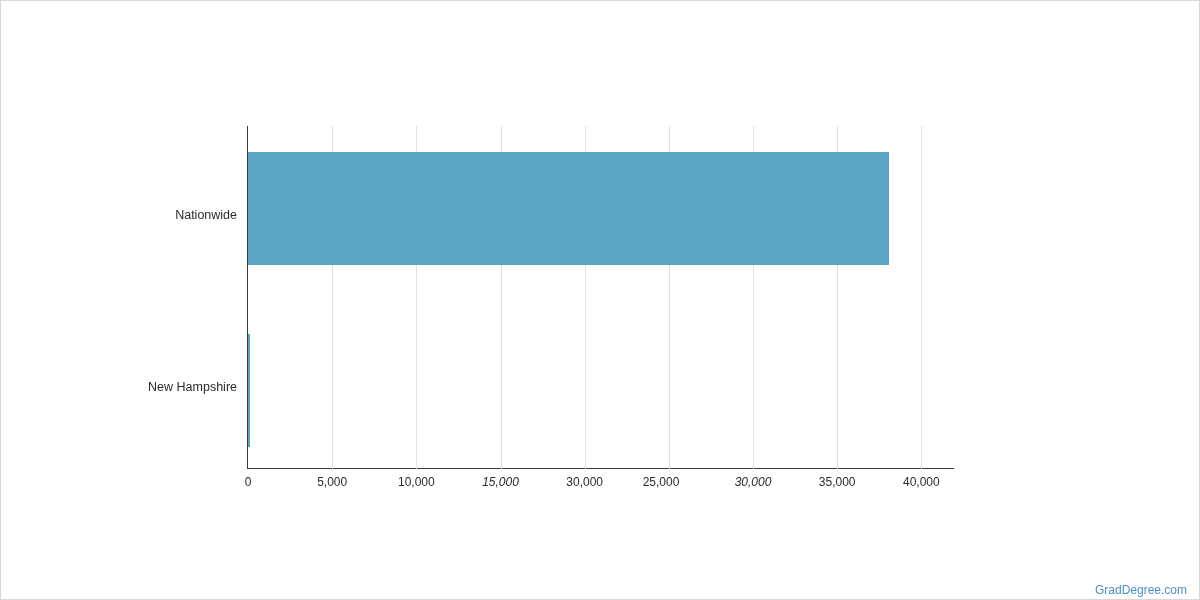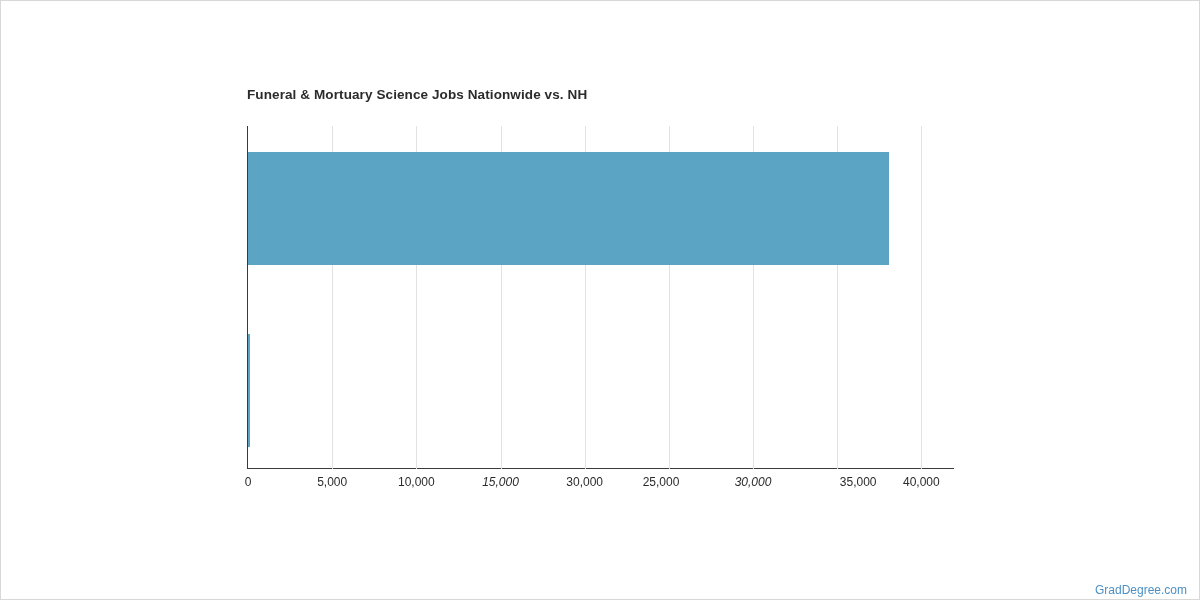--- a/index.html
+++ b/index.html
@@ -112,22 +112,25 @@
     font-size: 12px;
     color: #4a90c4;
     white-space: nowrap;
   }
 </style>
 </head>
 <body>
 
 <div id="page">
 
-  <div class="chart-title">Funeral &amp; Mortuary Science Jobs Nationwide vs. NH</div>
 
+  <div class="cat-labels">
+    <div class="cat-label" style="top:82px;">Nationwide</div>
+    <div class="cat-label" style="top:254px;">New Hampshire</div>
+  </div>
 
   <div class="plot">
     <div class="axis-line-y"></div>
     <div class="axis-line-x"></div>
 
     <div class="gridline" style="left: 85.1667px;"></div>
     <div class="gridline" style="left: 169.333px;"></div>
     <div class="gridline" style="left: 253.5px;"></div>
     <div class="gridline" style="left: 337.667px;"></div>
     <div class="gridline" style="left: 421.833px;"></div>
@@ -140,19 +143,19 @@
   </div>
 
   <div class="xticks">
     <div class="xtick" style="left:1px;">0</div>
     <div class="xtick" style="left: 85.1667px;">5,000</div>
     <div class="xtick" style="left: 169.333px;">10,000</div>
     <div class="xtick" style="left: 253.5px; font-style: italic;">15,000</div>
     <div class="xtick" style="left: 337.667px;">30,000</div>
     <div class="xtick" style="left: 414px; text-align: center;">25,000</div>
     <div class="xtick" style="left:506px;font-style:italic;">30,000</div>
-    <div class="xtick" style="left: 590.167px; margin-left: 21px;">35,000</div>
+    <div class="xtick" style="left: 590.167px;">35,000</div>
     <div class="xtick" style="left: 674.333px;">40,000</div>
   </div>
 
   <div class="watermark">GradDegree.com</div>
 
 </div>
 
 </body></html>

